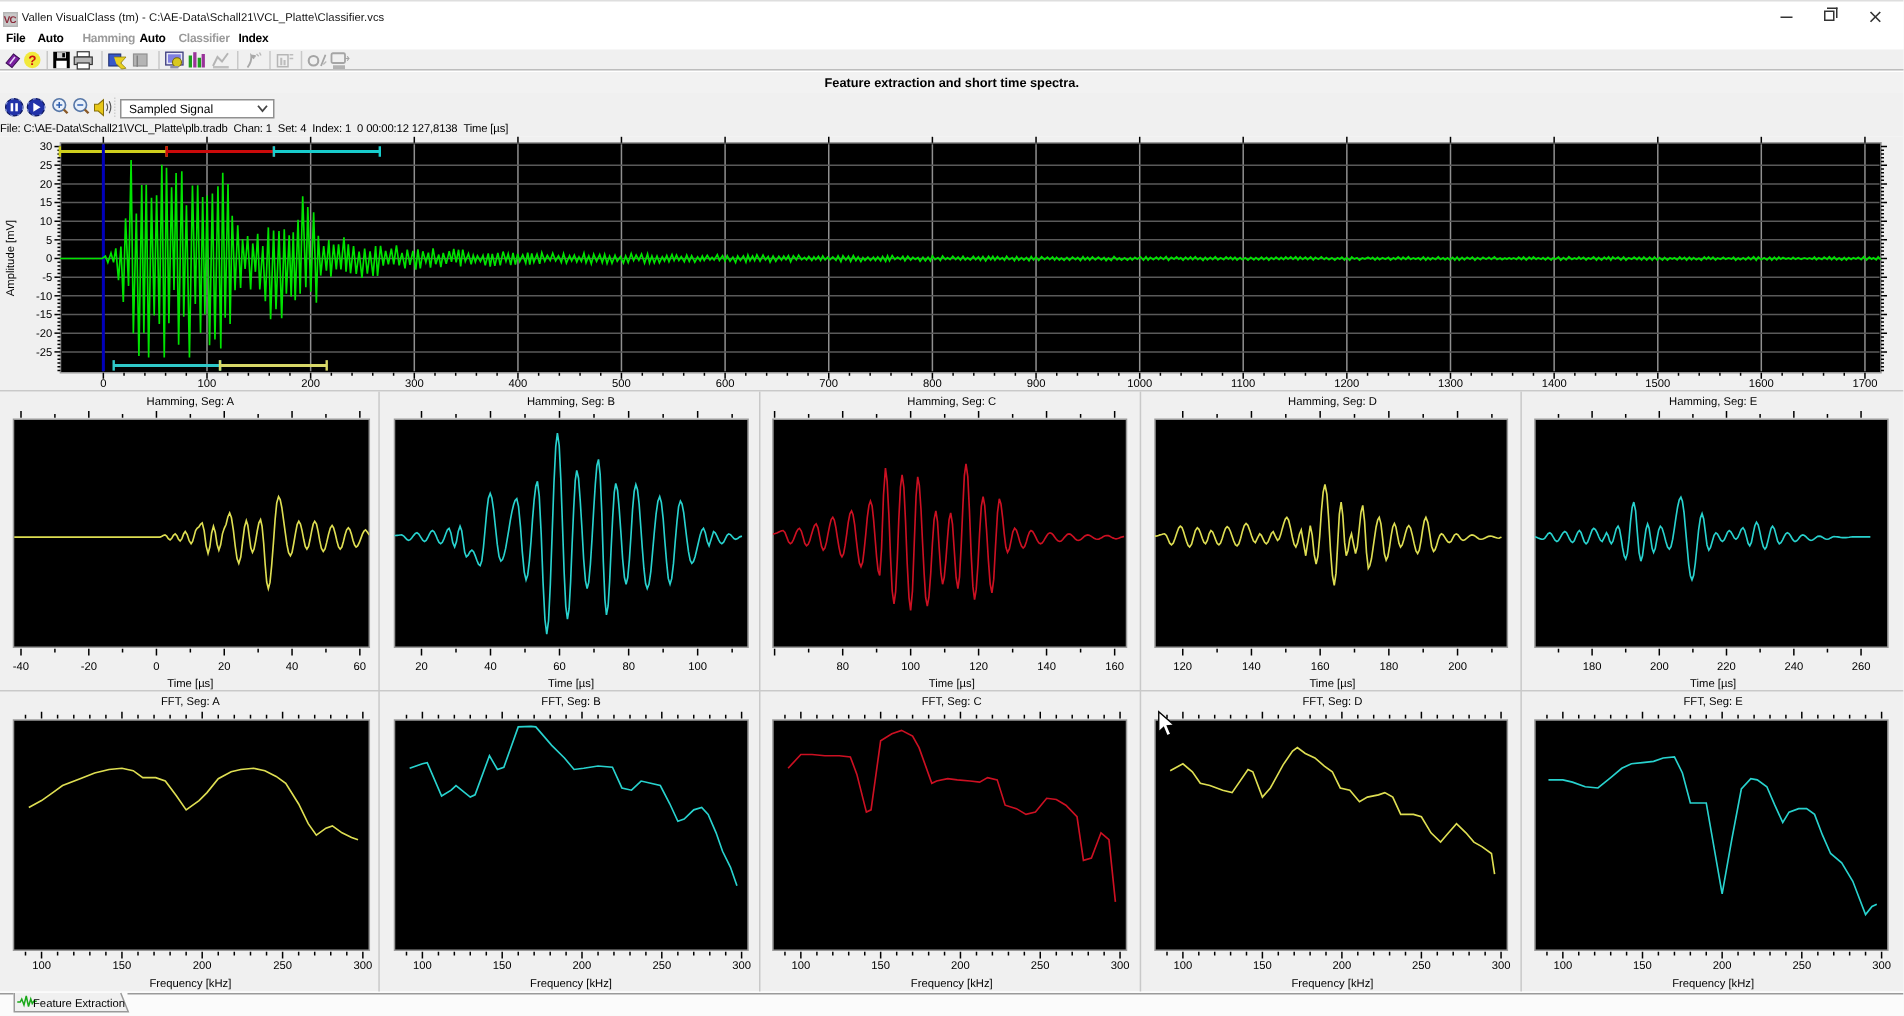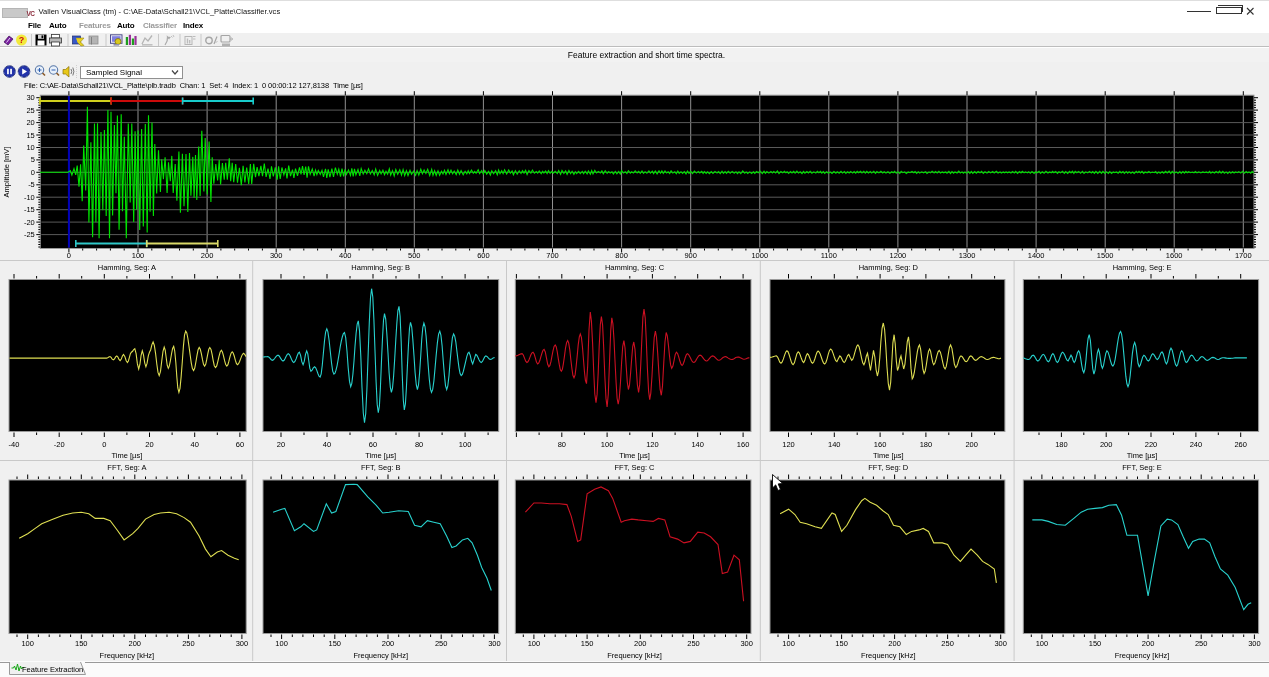--- a/index.html
+++ b/index.html
@@ -1,32 +1,32 @@
 <!DOCTYPE html>
 <html><head><meta charset="utf-8"><style>
 * { margin:0; padding:0; box-sizing:border-box; }
 body { width:1269px; height:677px; font-family:"Liberation Sans", sans-serif; background:#fff; position:relative; overflow:hidden; }
 svg text { font-family:"Liberation Sans", sans-serif; }
-div { font-family:"Liberation Sans", sans-serif;padding-left:24px; }
+div { font-family:"Liberation Sans", sans-serif; }
 </style></head>
 <body>
 <div style="position:absolute;left:0;top:0;width:1269px;height:20px;background:#ffffff;border-top:1px solid #dedede">
     <div style="position:absolute;left:1.5px;top:7px;width:10px;height:10px;background:#c9c9c9;border:1px solid #b5b5b5;font-size:6.5px;font-weight:bold;color:#8a2a3a;text-align:center;line-height:9px;letter-spacing:-0.6px">VC</div>
     <div style="position:absolute;left:14.5px;top:6px;font-size:7.5px;letter-spacing:0.05px;color:#111">Vallen VisualClass (tm) - C:\AE-Data\Schall21\VCL_Platte\Classifier.vcs</div>
     <div style="position:absolute;left:1187px;top:10px;width:8px;height:1.2px;background:#333"></div>
     <div style="position:absolute;left:1215.5px;top:6px;width:7px;height:7px;border:1px solid #333"></div>
     <div style="position:absolute;left:1218px;top:4px;width:6.5px;height:6.5px;border:1px solid #333;border-left:none;border-bottom:none"></div>
     <svg style="position:absolute;left:1246px;top:6px" width="9" height="9">
       <path d="M1 1 L7.5 7.5 M7.5 1 L1 7.5" stroke="#333" stroke-width="1.1"></path>
     </svg>
   </div>
 <div style="position:absolute;left:0;top:20px;width:1269px;height:13px;background:#ffffff">
     <div style="position:absolute;left:4px;top:1px;font-size:8px;font-weight:bold;letter-spacing:-0.2px;color:#000">File</div>
     <div style="position:absolute;left:25px;top:1px;font-size:8px;font-weight:bold;letter-spacing:-0.2px;color:#000">Auto</div>
-    <div style="position:absolute;left:55px;top:1px;font-size:8px;font-weight:bold;letter-spacing:-0.2px;color:#9a9a9a">Features</div>
+    <div style="position:absolute;left:55px;top:1px;font-size:8px;font-weight:bold;letter-spacing:-0.2px;color:#9a9a9a">Hamming</div>
     <div style="position:absolute;left:93px;top:1px;font-size:8px;font-weight:bold;letter-spacing:-0.2px;color:#000">Auto</div>
     <div style="position:absolute;left:119px;top:1px;font-size:8px;font-weight:bold;letter-spacing:-0.2px;color:#9a9a9a">Classifier</div>
     <div style="position:absolute;left:159px;top:1px;font-size:8px;font-weight:bold;letter-spacing:-0.2px;color:#000">Index</div>
   </div>
 <div style="position:absolute;left:0;top:33px;width:1269px;height:14px;background:#f0f0f0;border-bottom:1px solid #bdbdbd">
     <svg width="240" height="14" style="position:absolute;left:0;top:0">
       <g transform="translate(3,1)">
         <path d="M1 8 L6 2 L10 5 L5 11 Z" fill="#7a1fa0" stroke="#3d0f55" stroke-width="0.7"></path>
         <path d="M3.5 8.5 L7 4" stroke="#e8d8f8" stroke-width="1"></path>
       </g>
@@ -88,21 +88,21 @@
         <path d="M9 10 L12 2.5" stroke="#989898" stroke-width="1.2"></path>
         <path d="M10.5 9 l2 -2" stroke="#b0b0b0" stroke-width="0.9"></path>
       </g>
       <g transform="translate(220,1)" opacity="0.85">
         <rect x="1" y="1.5" width="9" height="6.5" rx="1" fill="none" stroke="#989898" stroke-width="1.2"></rect>
         <rect x="2" y="9.5" width="8" height="2.5" fill="#a8a8a8"></rect>
         <path d="M10 5 l2.5 0 l-1 -1.5 m1 1.5 l-1 1.5" stroke="#989898" stroke-width="0.8" fill="none"></path>
       </g>
     </svg>
   </div>
-<div style="position:absolute;left:0;top:48px;width:1269px;height:14px;background:#f2f2f2;text-align:center;font-size:8.5px;font-weight:normal;line-height:15px;color:#000">Feature extraction and short time spectra.</div>
+<div style="position:absolute;left:0;top:48px;width:1269px;height:14px;background:#f2f2f2;text-align:center;font-size:8.5px;font-weight:bold;line-height:15px;color:#000">Feature extraction and short time spectra.</div>
 <div style="position:absolute;left:0;top:62px;width:1269px;height:29px;background:#f0f0f0"></div>
 <svg width="400" height="19" style="position:absolute;left:0;top:62px">
     <circle cx="9.5" cy="9.5" r="5.8" fill="#2233aa" stroke="#101a60" stroke-width="0.8"></circle>
     <circle cx="9.5" cy="9.5" r="5.8" fill="none" stroke="#8899dd" stroke-width="0.8" stroke-dasharray="2 3"></circle>
     <rect x="7.1" y="6.8" width="1.7" height="5.4" fill="#fff"></rect>
     <rect x="10.2" y="6.8" width="1.7" height="5.4" fill="#fff"></rect>
     <circle cx="24" cy="9.5" r="5.8" fill="#2233aa" stroke="#101a60" stroke-width="0.8"></circle>
     <circle cx="24" cy="9.5" r="5.8" fill="none" stroke="#8899dd" stroke-width="0.8" stroke-dasharray="2 3"></circle>
     <path d="M 22.2 6.5 L 27 9.5 L 22.2 12.5 Z" fill="#fff"></path>
     <circle cx="39.5" cy="8" r="4.2" fill="#e8f0fa" stroke="#5878a8" stroke-width="1.1"></circle>

